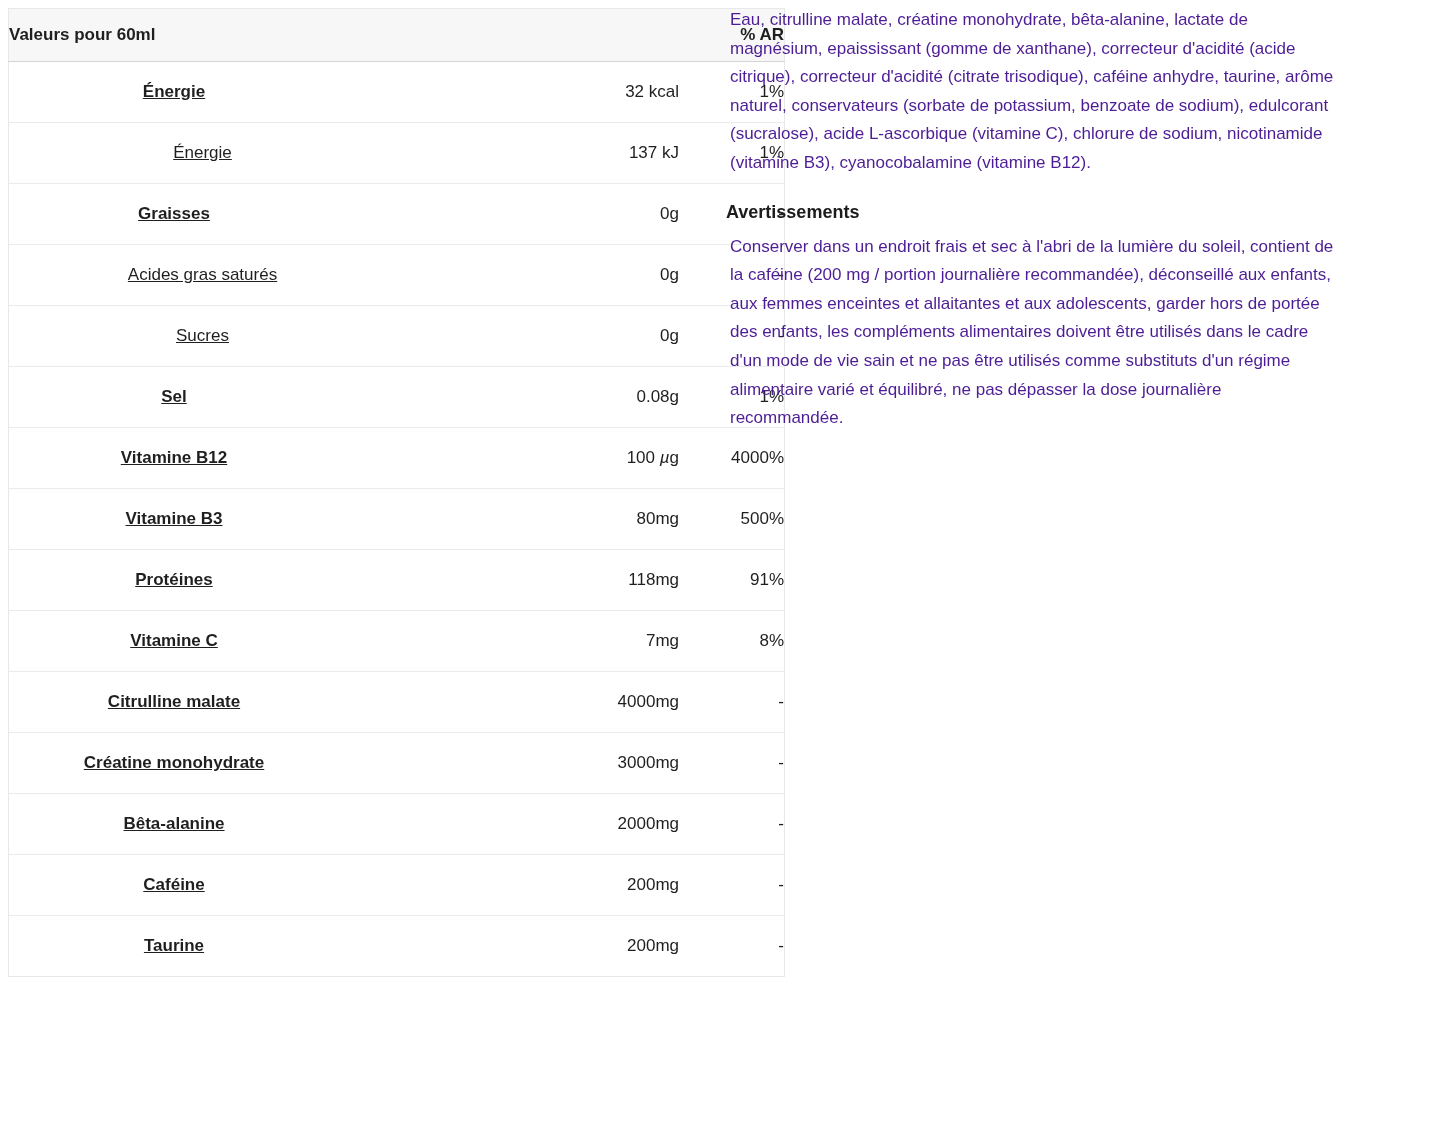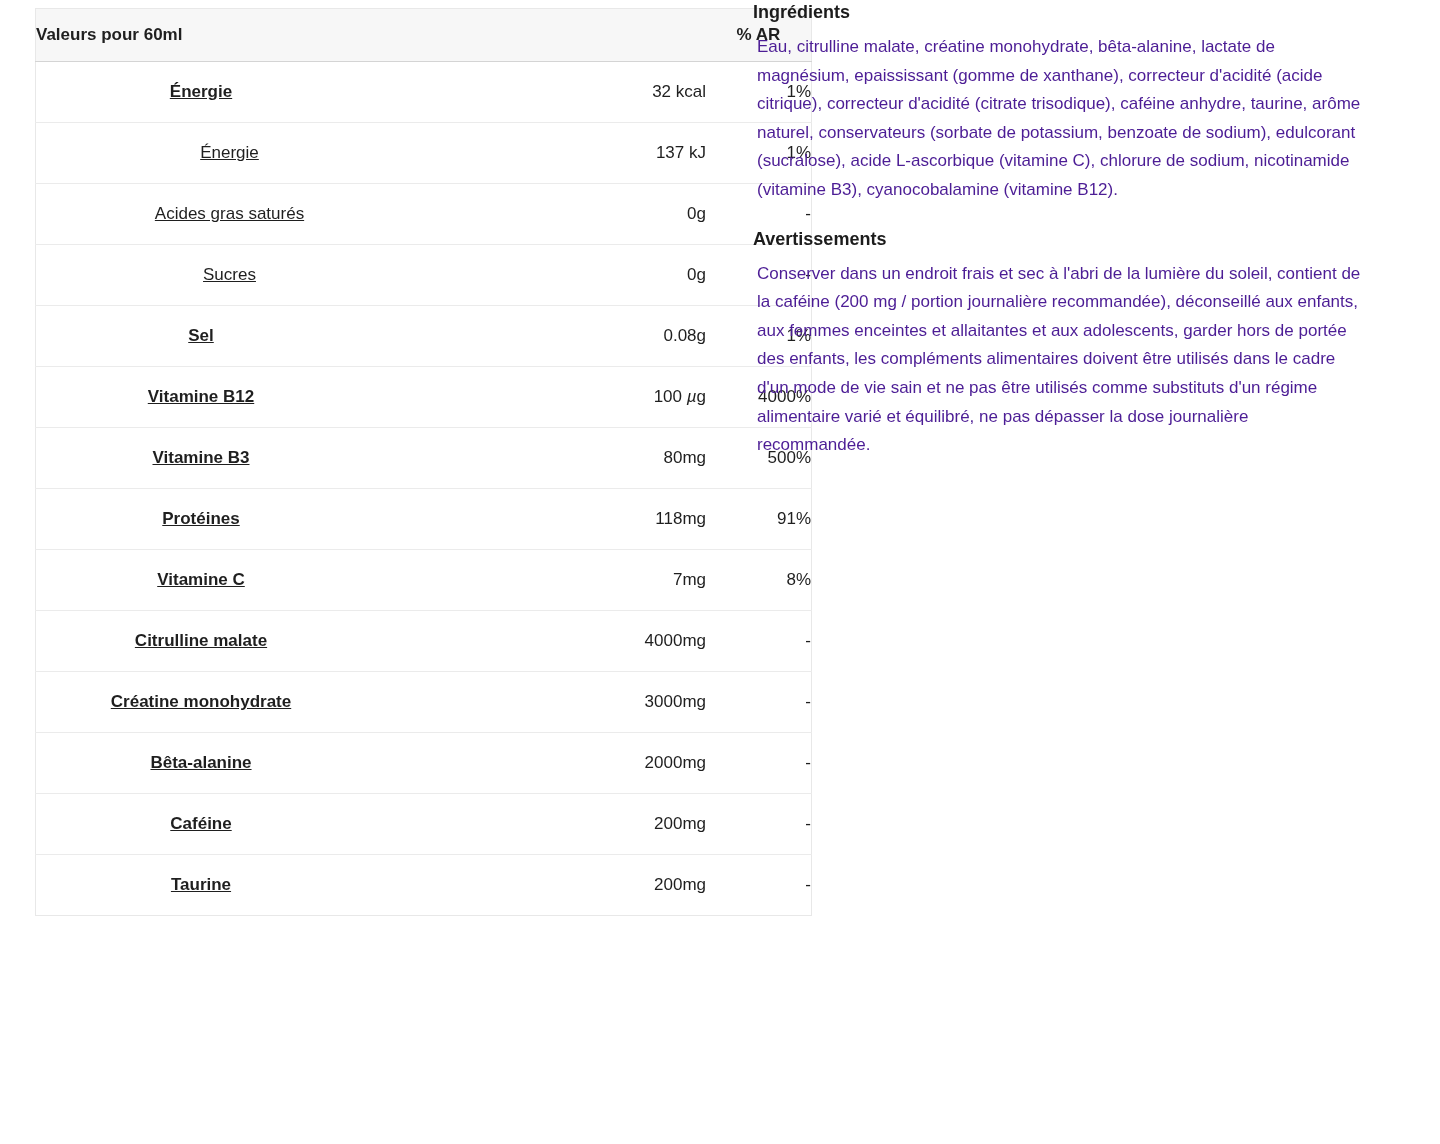--- a/index.html
+++ b/index.html
@@ -15,21 +15,20 @@
     display: flex;
     align-items: flex-start;
     box-sizing: border-box;
     overflow: hidden;
   }
   .left-col {
     flex: none;
     width: 691px;
     padding: 8px 0 0 8px;
     box-sizing: border-box;
-    margin-left: 27px;
   }
   table.nutrition-table {
     width: 775px;
     border-collapse: collapse;
     table-layout: fixed;
     border: 1px solid #e8e8e8;
     font-size: 17px;
   }
   table.nutrition-table th,
   table.nutrition-table td {
@@ -38,21 +37,21 @@
   }
   .head-row th {
     background: #f7f7f7;
     border-bottom: 1px solid #d4d4d4;
     height: 52px;
     font-weight: bold;
     font-size: 17px;
   }
   th.c-label { width: 330px; text-align: left; padding-left: 22px; }
   th.c-value { width: 340px; }
-  th.c-ar    { width: 105px; padding-right: 25px; }
+  th.c-ar    { width: 105px; text-align: right; padding-right: 25px; }
   tbody td { height: 60px; border-top: 1px solid #ebebeb; }
   tbody tr:first-child td { border-top: none; }
   td.cell-label  { text-align: center; padding-left: 22px; font-weight: bold; text-decoration: underline; }
   td.cell-label.indent { padding-left: 57px; font-weight: normal; }
   td.cell-value  { text-align: right; }
   td.cell-ar     { text-align: right; padding-right: 25px; }
   .footnote {
     margin: 22px 0 0 -4px;
     font-size: 17px;
     line-height: 1.25;
@@ -96,20 +95,25 @@
       <tbody id="table-body">
           <tr>
             <td class="cell-label">Énergie</td>
             <td class="cell-value">32 kcal</td>
             <td class="cell-ar">1%</td>
           </tr>
           <tr>
             <td class="cell-label indent">Énergie</td>
             <td class="cell-value">137 kJ</td>
             <td class="cell-ar">1%</td>
+          </tr>
+          <tr>
+            <td class="cell-label">Graisses</td>
+            <td class="cell-value">0g</td>
+            <td class="cell-ar">-</td>
           </tr>
           <tr>
             <td class="cell-label indent">Acides gras saturés</td>
             <td class="cell-value">0g</td>
             <td class="cell-ar">-</td>
           </tr>
           <tr>
             <td class="cell-label indent">Sucres</td>
             <td class="cell-value">0g</td>
             <td class="cell-ar">-</td>
@@ -163,19 +167,18 @@
             <td class="cell-label">Taurine</td>
             <td class="cell-value">200mg</td>
             <td class="cell-ar">-</td>
           </tr>
         </tbody>
     </table>
 
   </div>
 
   <div class="right-col">
-    <h4>Ingrédients</h4>
     <p>Eau, citrulline malate, créatine monohydrate, bêta-alanine, lactate de magnésium, epaississant (gomme de xanthane), correcteur d'acidité (acide citrique), correcteur d'acidité (citrate trisodique), caféine anhydre, taurine, arôme naturel, conservateurs (sorbate de potassium, benzoate de sodium), edulcorant (sucralose), acide L-ascorbique (vitamine C), chlorure de sodium, nicotinamide (vitamine B3), cyanocobalamine (vitamine B12).</p>
     <h4 class="spaced">Avertissements</h4>
     <p>Conserver dans un endroit frais et sec à l'abri de la lumière du soleil, contient de la caféine (200 mg / portion journalière recommandée), déconseillé aux enfants, aux femmes enceintes et allaitantes et aux adolescents, garder hors de portée des enfants, les compléments alimentaires doivent être utilisés dans le cadre d'un mode de vie sain et ne pas être utilisés comme substituts d'un régime alimentaire varié et équilibré, ne pas dépasser la dose journalière recommandée.</p>
   </div>
 
 </div>
 
 </body></html>

